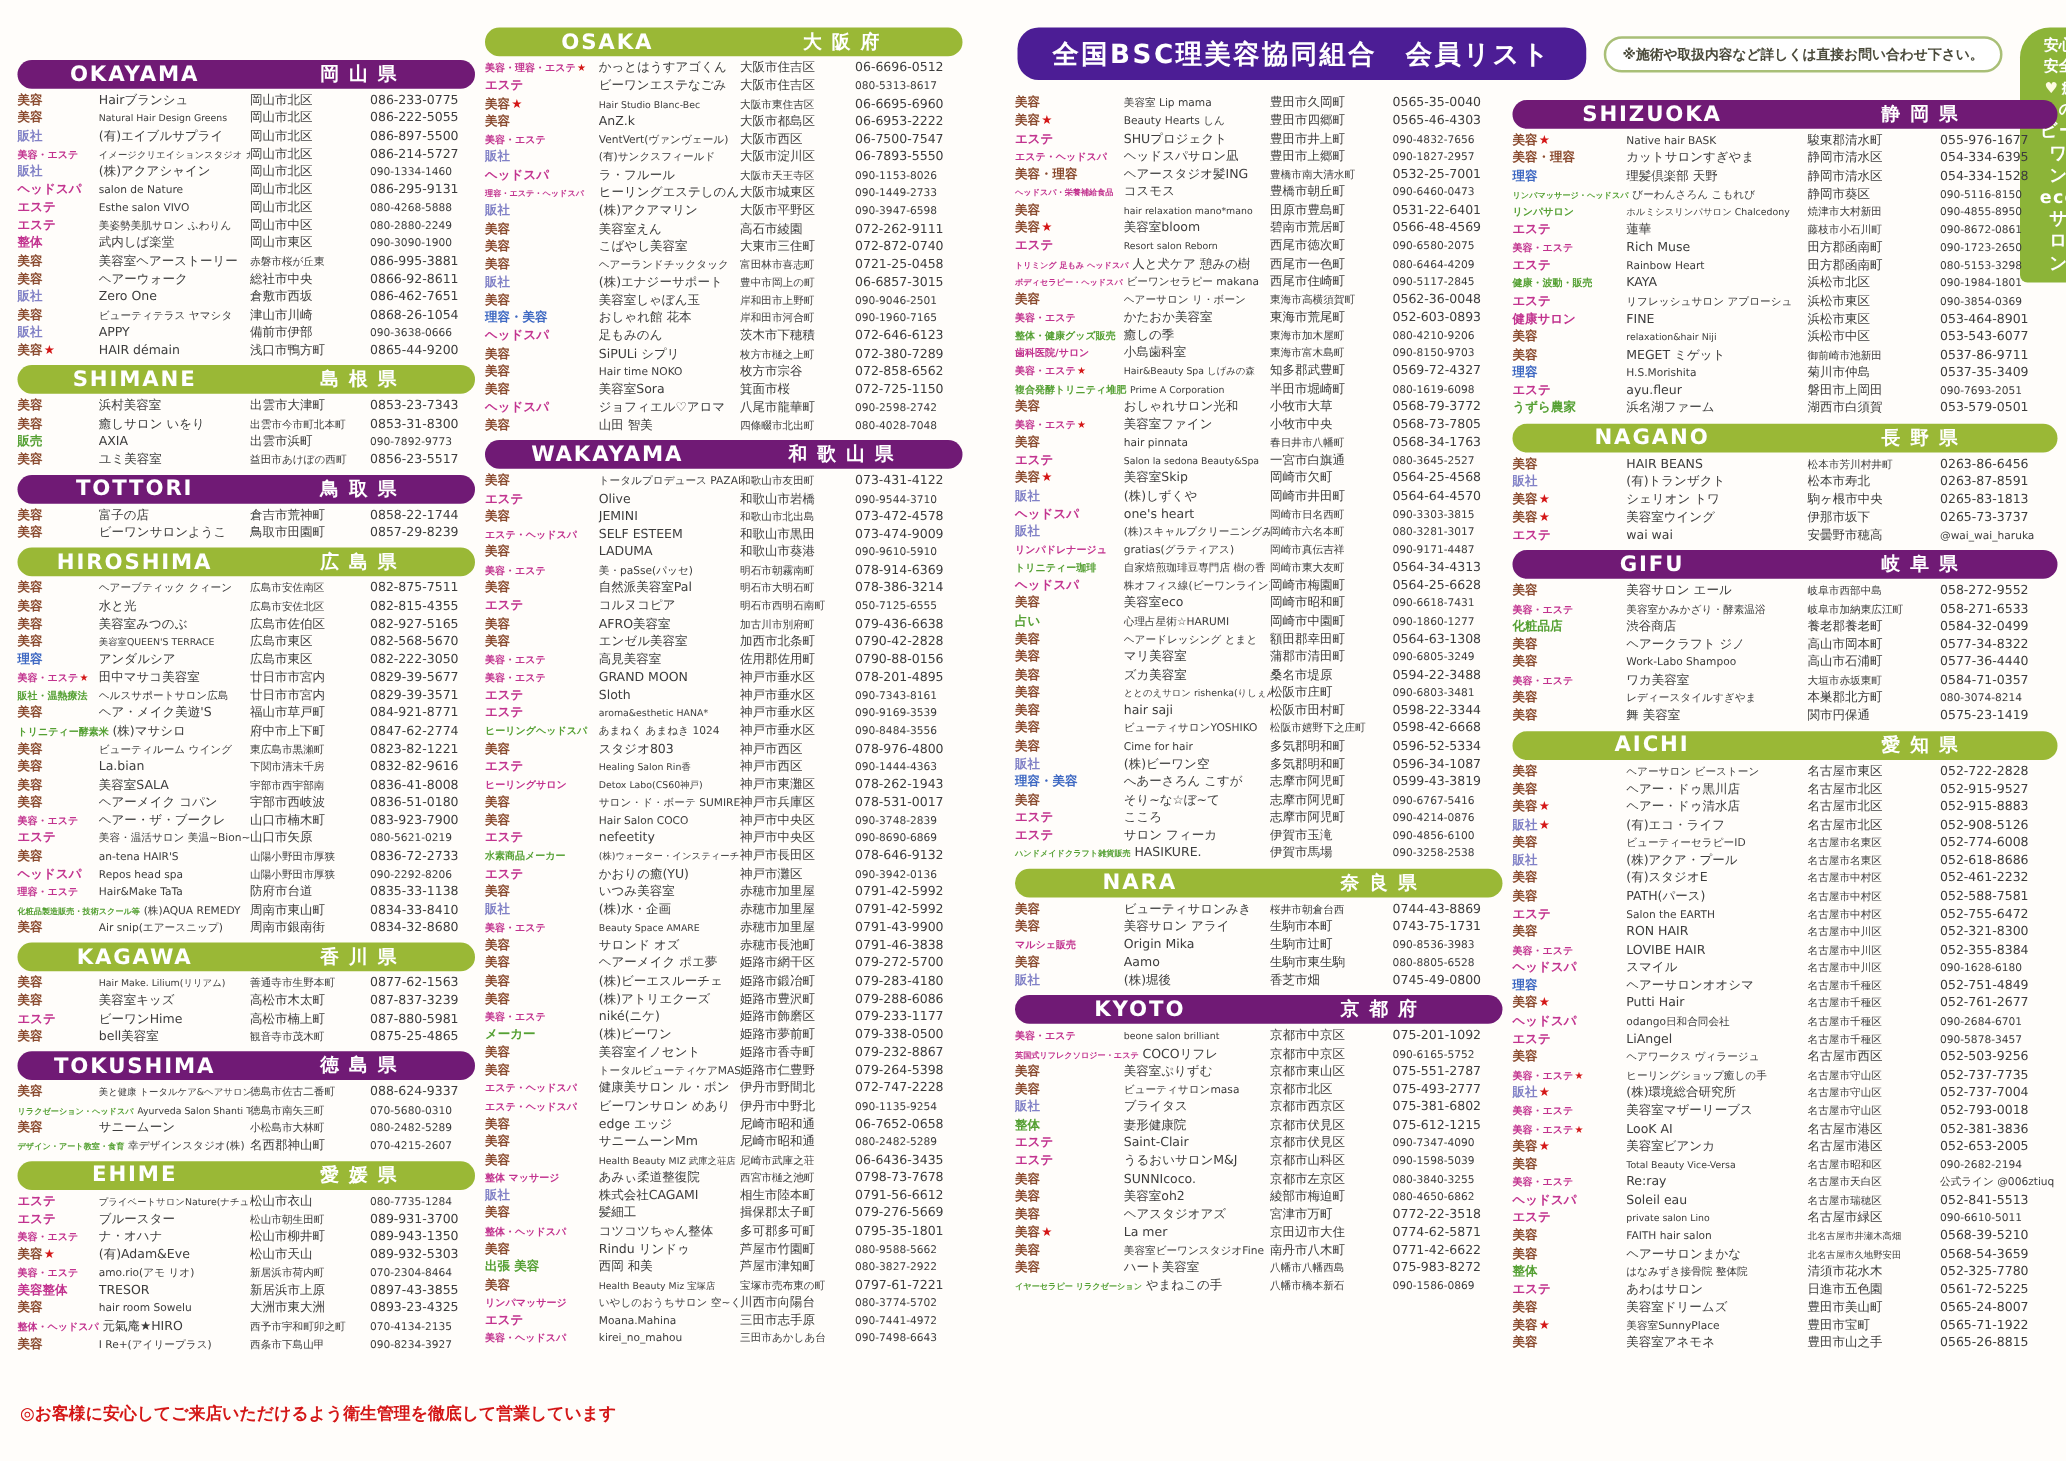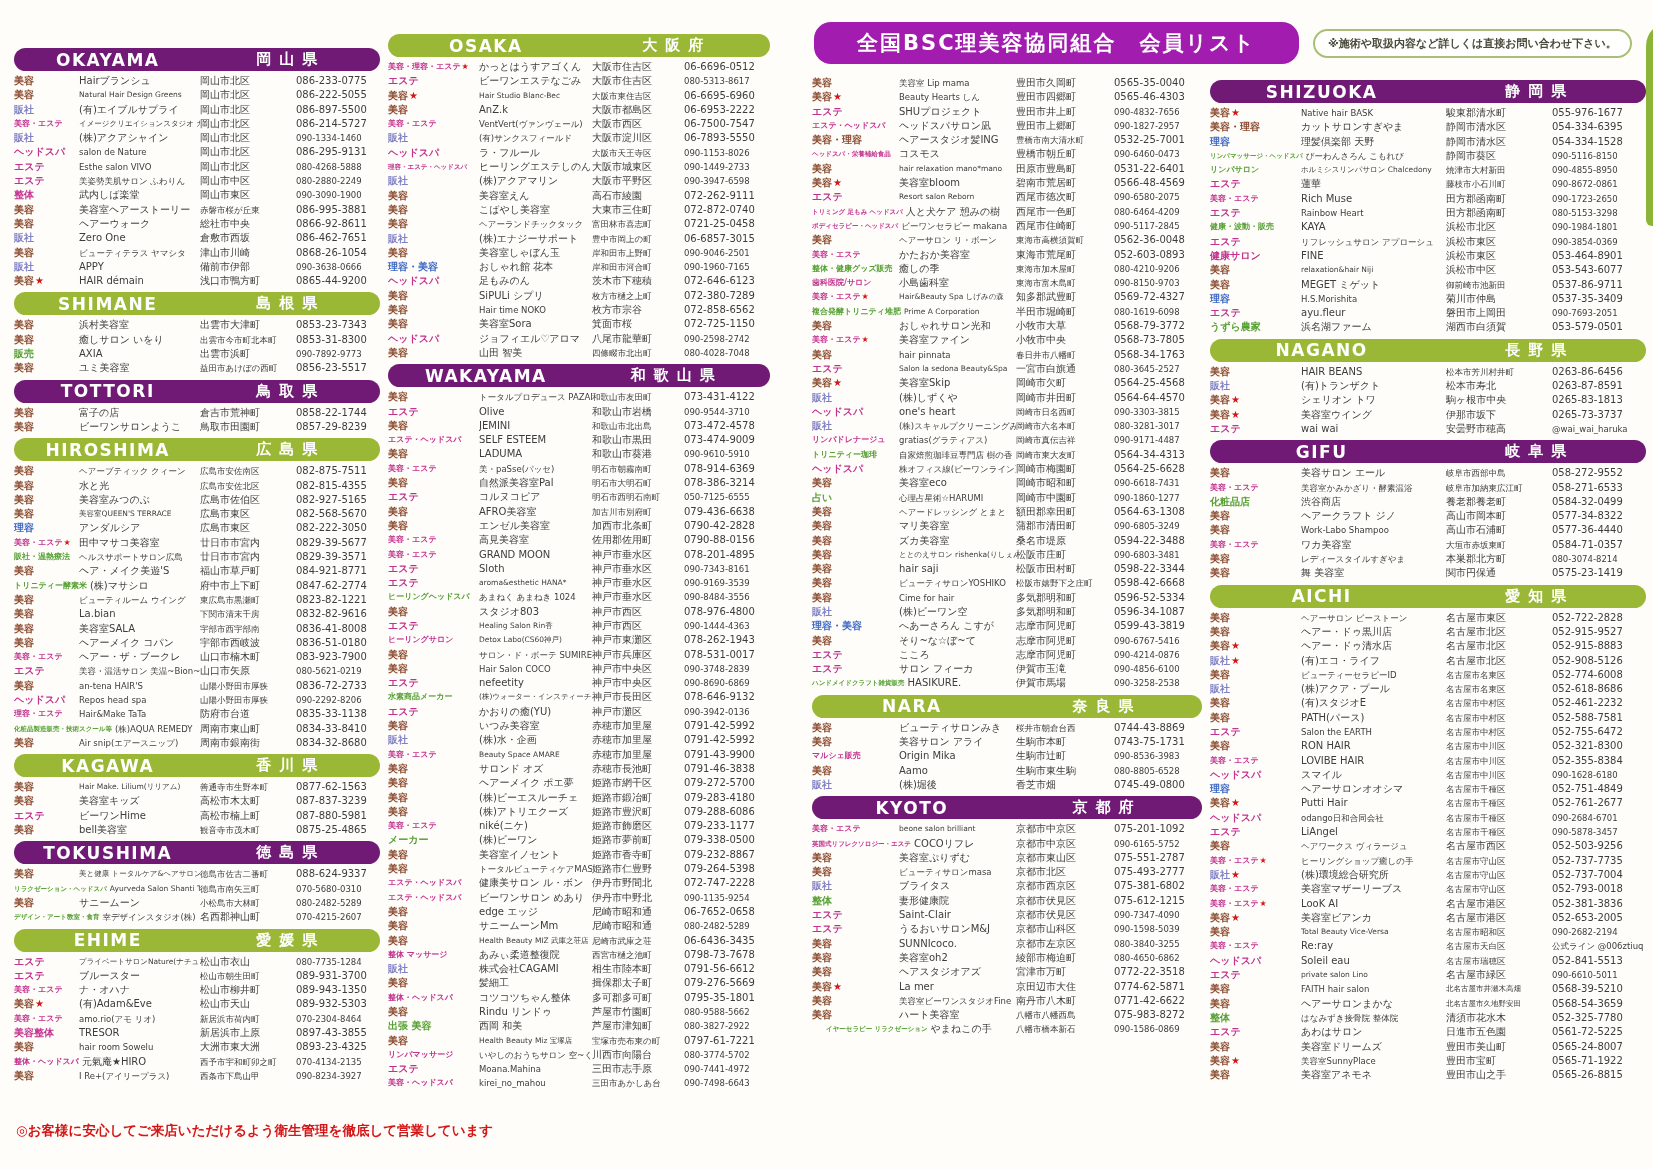--- a/index.html
+++ b/index.html
@@ -1,20 +1,20 @@
 <!DOCTYPE html>
 <html><head>
 <meta charset="utf-8">
 <style>
   html,body{margin:0;padding:0;}
   body{width:1653px;height:1169px;background:#fffdfa;position:relative;overflow:hidden;
        font-family:"DejaVu Sans","Liberation Sans",sans-serif;}
   .col{position:absolute;}
   #col1{left:14px;top:44px;width:366px;--catw:62px;--addrw:96px;--phw:84px;}
-  #col2{left:388px;top:30px;width:382px;--catw:88px;--addrw:92px;--phw:86px;}
+  #col2{left:388px;top:18px;width:382px;--catw:88px;--addrw:92px;--phw:86px;}
   #col3{left:812px;top:76px;width:390px;--catw:84px;--addrw:98px;--phw:88px;}
   #col4{left:1210px;top:76px;width:436px;--catw:88px;--addrw:106px;--phw:94px;}
   .row{display:flex;align-items:center;height:14.3px;line-height:14.3px;font-size:10px;color:#3c3c3c;white-space:nowrap;}
   .cat{min-width:var(--catw);flex:0 0 auto;font-weight:bold;padding-right:3px;}
   .cat.small{font-size:8px;}
   .cat.tiny{font-size:6.5px;}
   .name{flex:1;overflow:hidden;}
   .name.small{font-size:8.5px;}
   .name.tiny{font-size:7.5px;}
   .addr{width:var(--addrw);flex:0 0 auto;overflow:hidden;}
@@ -23,21 +23,21 @@
   .phone{width:var(--phw);flex:0 0 auto;}
   .phone.small{font-size:8.5px;}
   .star{color:#d41616;margin-left:1px;}
   .pref-header{height:23px;border-radius:13px;display:grid;grid-template-columns:1.05fr 1fr;
                align-items:center;margin:4px 0 3px;color:#fff;font-weight:bold;}
   .pref-header .en{text-align:center;font-size:17px;letter-spacing:1.5px;}
   .pref-header .ja{text-align:center;font-size:15px;letter-spacing:8px;}
   .tan{background:#701a75;}
   .green{background:#9ab836;}
   #page-header{position:absolute;left:814px;top:22px;width:834px;display:flex;gap:14px;align-items:flex-start;}
-  .title-bar{background:#a21caf;color:#fff;border-radius:17px;padding:7px 43px;font-size:21px;
+  .title-bar{background:#4c1d95;color:#fff;border-radius:17px;padding:7px 28px;font-size:21px;
              font-weight:bold;letter-spacing:2px;white-space:nowrap;}
   .note-box{border:2px solid #a9bf77;border-radius:15px;padding:5px 13px;font-size:11px;color:#4a4a3a;
             margin-top:7px;white-space:nowrap;font-weight:bold;background:#fff;}
   .badge{background:#8cb438;color:#fff;border-radius:24px 6px 24px 6px;padding:6px 16px;text-align:center;
          font-weight:bold;position:relative;margin-left:auto;}
   .badge:after{content:"";position:absolute;right:-4px;top:-8px;width:14px;height:8px;background:#6f9a28;
                border-radius:0 10px 0 10px;transform:rotate(-25deg);}
   .badge .l1{font-size:12px;}
   .badge .l2{font-size:14px;letter-spacing:1px;}
   .badge .heart{color:#fffbe2;margin:0 3px;}
@@ -1240,21 +1240,21 @@
       <span class="addr">南丹市八木町</span>
       <span class="phone">0771-42-6622</span>
     </div>
     <div class="row">
       <span class="cat" style="color: rgb(138, 74, 46);">美容</span>
       <span class="name">ハート美容室</span>
       <span class="addr small">八幡市八幡西島</span>
       <span class="phone">075-983-8272</span>
     </div>
     <div class="row">
-      <span class="cat tiny" style="color: rgb(85, 160, 51); margin-left: 14px;">イヤーセラピー リラクゼーション</span>
+      <span class="cat tiny" style="color: rgb(85, 160, 51);">イヤーセラピー リラクゼーション</span>
       <span class="name">やまねこの手</span>
       <span class="addr small">八幡市橋本新石</span>
       <span class="phone small">090-1586-0869</span>
     </div>
   </div>
 <div id="col4" class="col">
     <div class="pref-header tan">
       <span class="en">SHIZUOKA</span>
       <span class="ja">静岡県</span>
     </div>

